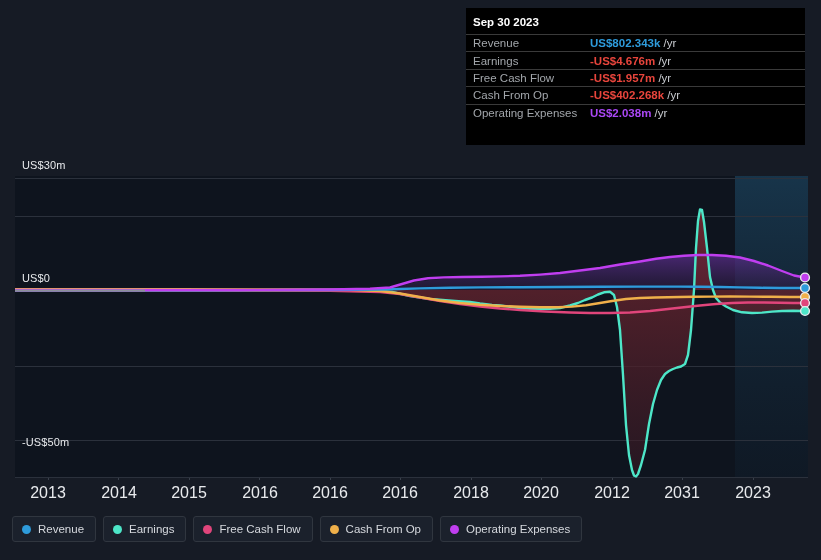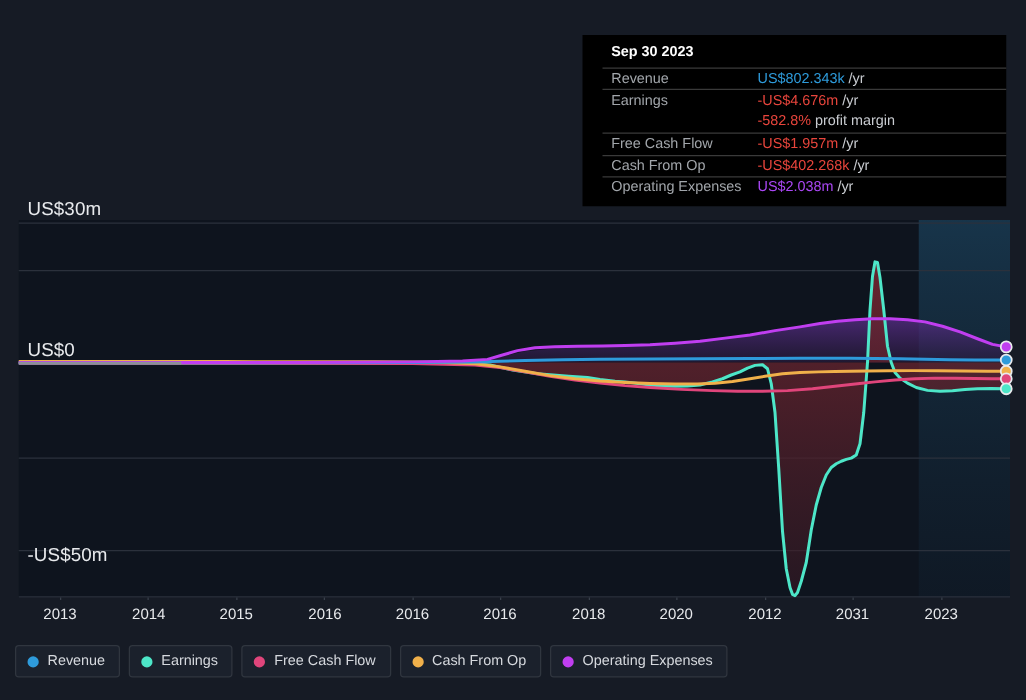--- a/index.html
+++ b/index.html
@@ -23,49 +23,49 @@
     width: 821px; height: 560px;
   }
   #plot-svg {
     position: absolute;
     left: 0; top: 0;
   }
 
   .axis-label {
     position: absolute;
     color: #e8eaed;
-    font-size: 15px;
+    font-size: 11px;
     letter-spacing: 0.1px;
     white-space: nowrap;
   }
   #y-top    { left: 22px; top: 159px; }
   #y-zero   { left: 22px; top: 272px; }
   #y-bottom { left: 22px; top: 436px; }
 
   #x-axis-labels {
     position: absolute;
     left: 0; top: 484px;
     width: 821px; height: 18px;
   }
   #x-axis-labels span {
     position: absolute;
     transform: translateX(-50%);
     color: #e8eaed;
-    font-size: 12px;
+    font-size: 16px;
     top: 0;
   }
 
   
   #tooltip {
     position: absolute;
-    left: 466px; top: 28px;
+    left: 466px; top: 8px;
     width: 339px; height: 137px;
     background: #000000;
     box-sizing: border-box;
-    padding: 8px 0 0 16px;
+    padding: 8px 0 0 0;
     font-size: 11.5px;
     color: #9aa0a6;
   }
   #tooltip-title {
     color: #ffffff;
     font-weight: bold;
     font-size: 11.5px;
     padding: 0 0 6px 7px;
   }
   .tt-row {
@@ -82,21 +82,21 @@
     flex: none;
     color: #a2a6ab;
     white-space: nowrap;
   }
   .tt-value {
     white-space: nowrap;
   }
   .tt-value .unit {
     color: #c9ccd1;
   }
-  .tt-value .amount { font-weight: normal; }
+  .tt-value .amount { font-weight: bold; }
 
   
   #legend {
     position: absolute;
     left: 12px; top: 516px;
     display: flex;
     gap: 7px;
   }
   .legend-item {
     display: flex;
@@ -222,24 +222,20 @@
     <div class="tt-row">
       <div class="tt-label">Revenue</div>
       <div class="tt-value"><span class="amount" style="color:#2e9bdb">US$802.343k</span><span class="unit"> /yr</span></div>
     </div>
 
     <div class="tt-row">
       <div class="tt-label">Earnings</div>
       <div class="tt-value"><span class="amount" style="color:#e8453c">-US$4.676m</span><span class="unit"> /yr</span></div>
     </div>
 
-    <div class="tt-row tt-sub">
-      <div class="tt-label"></div>
-      <div class="tt-value"><span class="amount" style="color:#e8453c">-582.8%</span><span class="unit"> profit margin</span></div>
-    </div>
 
     <div class="tt-row">
       <div class="tt-label">Free Cash Flow</div>
       <div class="tt-value"><span class="amount" style="color:#e8453c">-US$1.957m</span><span class="unit"> /yr</span></div>
     </div>
 
     <div class="tt-row">
       <div class="tt-label">Cash From Op</div>
       <div class="tt-value"><span class="amount" style="color:#e8453c">-US$402.268k</span><span class="unit"> /yr</span></div>
     </div>

